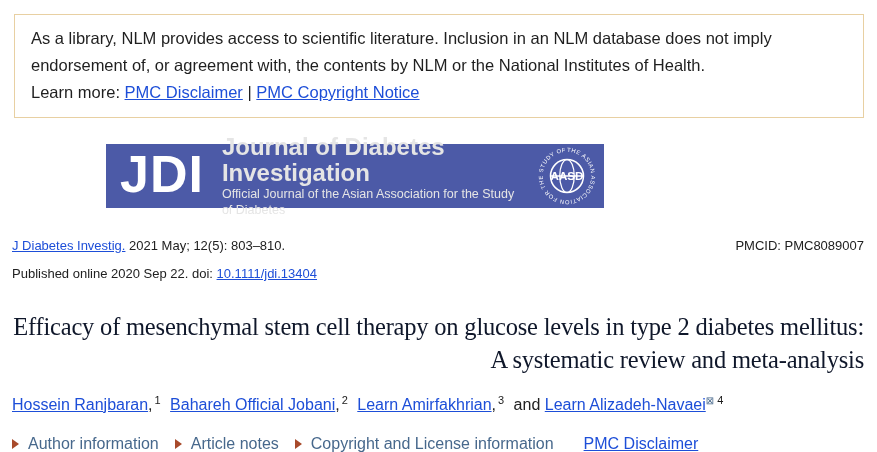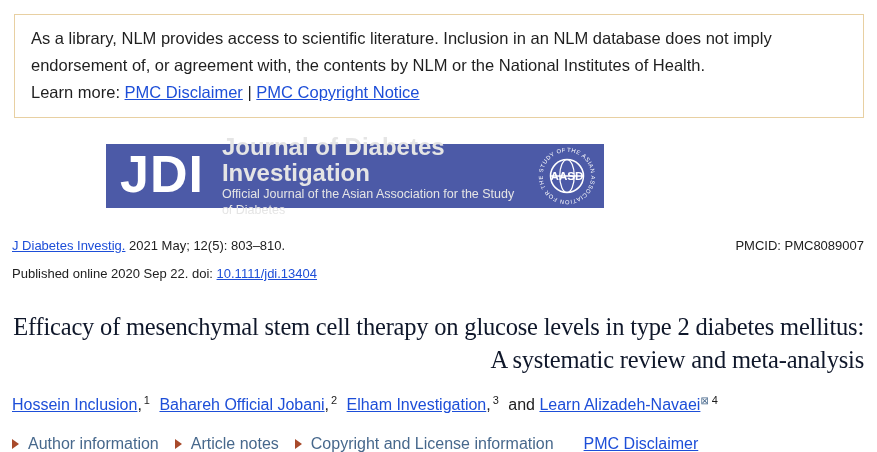--- a/index.html
+++ b/index.html
@@ -160,23 +160,23 @@
     <div><span>Published online 2020 Sep 22. doi: </span><a>10.1111/jdi.13404</a></div>
   </div>
   <div class="citation-right">
     <div>PMCID: PMC8089007</div>
   </div>
 </div>
 
 <h1 class="article-title">Efficacy of mesenchymal stem cell therapy on glucose levels in type 2 diabetes mellitus: A systematic review and meta-analysis</h1>
 
 <div class="authors">
-  <a>Hossein Inclusion</a><span>,</span><sup>1</sup>
+  <a>Hossein Ranjbaran</a><span>,</span><sup>1</sup>
   <a>Bahareh Official Jobani</a><span>,</span><sup>2</sup>
-  <a>Elham Investigation</a><span>,</span><sup>3</sup>
+  <a>Learn Amirfakhrian</a><span>,</span><sup>3</sup>
   <span>and </span><a>Learn Alizadeh-Navaei</a><sup class="env-sup">⊠</sup><sup>4</sup>
 </div>
 
 <div class="meta-row">
   <span class="meta-item">
     <span class="tri"></span>
     <span class="meta-label">Author information</span>
   </span>
   <span class="meta-item">
     <span class="tri"></span>

